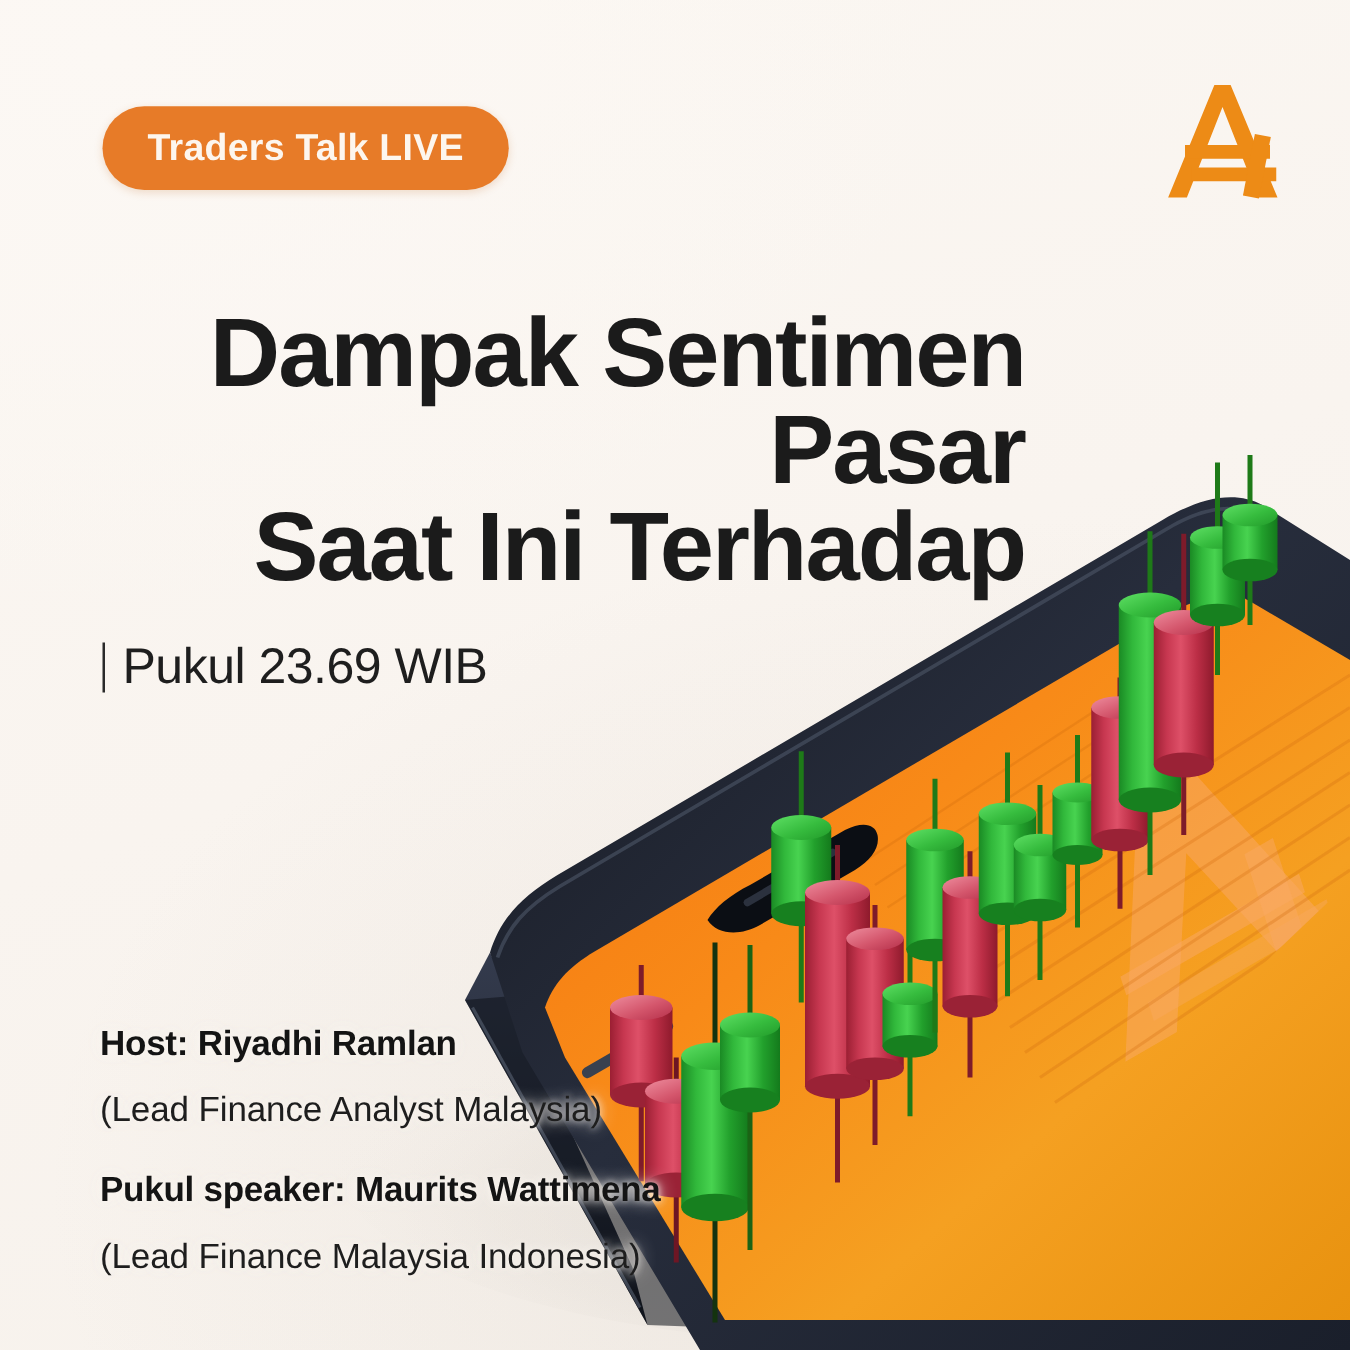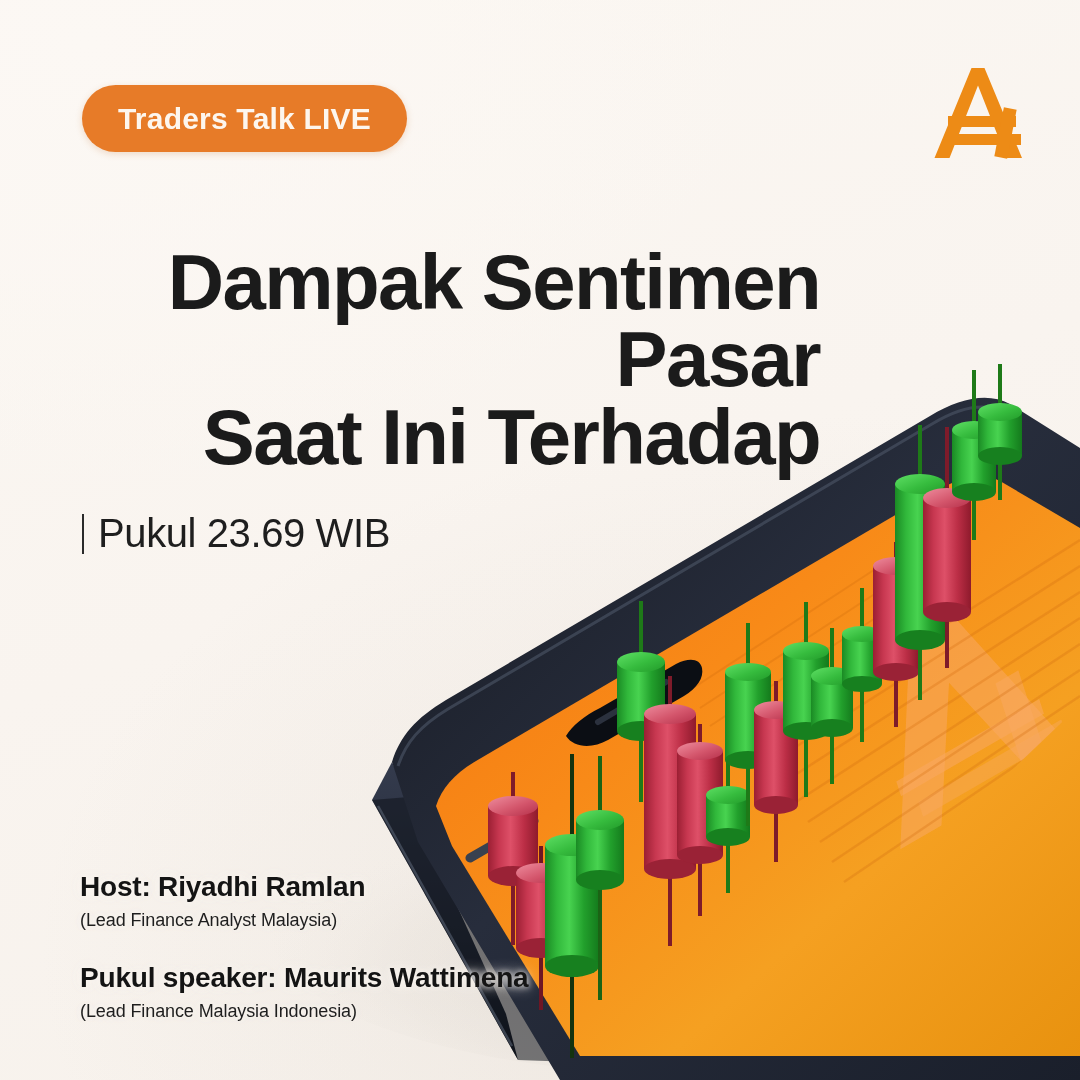--- a/index.html
+++ b/index.html
@@ -41,22 +41,22 @@
 
   
   #logo{position:absolute;right:42px;top:58px;width:112px;height:112px;}
 
   
   #credits{position:absolute;left:80px;bottom:56px;width:480px;z-index:40;}
   .cred-block{margin-bottom:26px;}
   .cred-block:last-child{margin-bottom:0;}
   .cred-name{color:#141414;font-size:28px;font-weight:bold;letter-spacing:-.2px;
     line-height:1.35;text-shadow:0 0 14px rgba(250,245,240,.95),0 0 6px rgba(250,245,240,.95);}
-  .cred-role{color:#1E1E1E;font-size:18px;font-weight:400;letter-spacing:-.1px;
-    line-height:1.4;margin-top:2px;
+  .cred-role{color:#1E1E1E;font-size:28px;font-weight:400;letter-spacing:-.1px;
+    line-height:1.4;margin-top:14px;
     text-shadow:0 0 14px rgba(250,245,240,.95),0 0 6px rgba(250,245,240,.95);}
 
   
   #art{position:absolute;left:0;top:0;width:1080px;height:1080px;z-index:10;}
   #art svg{position:absolute;left:0;top:0;}
   #credits{ }
 </style>
 </head>
 <body>
 

